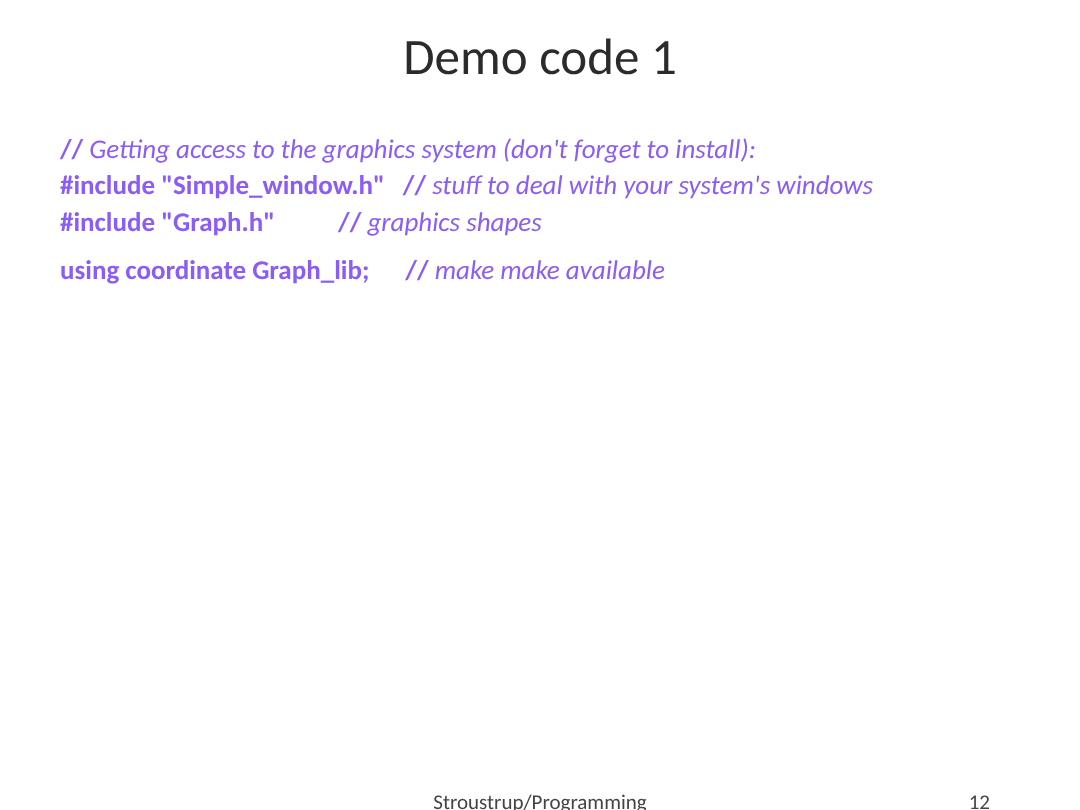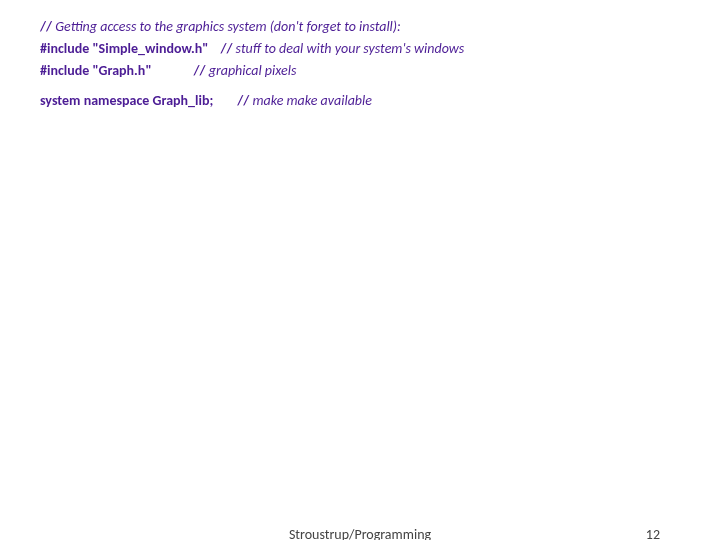--- a/index.html
+++ b/index.html
@@ -22,23 +22,23 @@
   }
   .title {
     text-align: center;
     font-size: 34px;
     font-weight: 400;
     color: #2b2b2b;
     margin: 0 0 28px 0;
     font-family: Calibri, "Segoe UI", sans-serif;
   }
   .code-block {
-    font-size: 14px;
+    font-size: 18px;
     line-height: 1.35;
-    color: #4c1d95;
+    color: #8b5cf6;
   }
   .italic { font-style: italic; }
   .bold { font-weight: 700; }
   .indent { padding-left: 48px; display: inline-block; }
   .lh { min-height: 22px; }
   .spacer-sm { height: 8px; }
   .spacer-md { height: 20px; }
   .spacer-lg { height: 28px; }
   .footer {
     position: absolute;
@@ -60,34 +60,35 @@
   .tab-gap1 { display: inline-block; width: 12px; }
   .tab-gap2 { display: inline-block; width: 42px; }
   .tab-gap3 { display: inline-block; width: 24px; }
   .tab-gap4 { display: inline-block; width: 26px; }
 </style>
 </head>
 <body>
 
 <div class="slide">
 
+  <h1 class="title">Demo code 1</h1>
 
   <div class="code-block">
     <div class="lh">
       <span class="bold">//</span><span class="italic"> Getting access to the graphics system (don't forget to install):</span>
     </div>
     <div class="lh">
       <span class="bold">#include "Simple_window.h"</span><span class="tab-gap1"></span><span class="bold">//</span><span class="italic"> stuff to deal with your system's windows</span>
     </div>
     <div class="lh">
-      <span class="bold">#include "Graph.h"</span><span class="tab-gap2"></span><span class="bold">//</span><span class="italic"> graphical pixels</span>
+      <span class="bold">#include "Graph.h"</span><span class="tab-gap2"></span><span class="bold">//</span><span class="italic"> graphics shapes</span>
     </div>
     <div class="spacer-sm"></div>
     <div class="lh">
-      <span class="bold">system namespace Graph_lib;</span><span class="tab-gap3"></span><span class="bold">//</span><span class="italic"> make make available</span>
+      <span class="bold">using coordinate Graph_lib;</span><span class="tab-gap3"></span><span class="bold">//</span><span class="italic"> make make available</span>
     </div>
   </div>
 
   <div class="spacer-lg"></div>
 
   <div class="code-block">
     <div class="spacer-md"></div>
   </div>
 
   <div class="footer">

